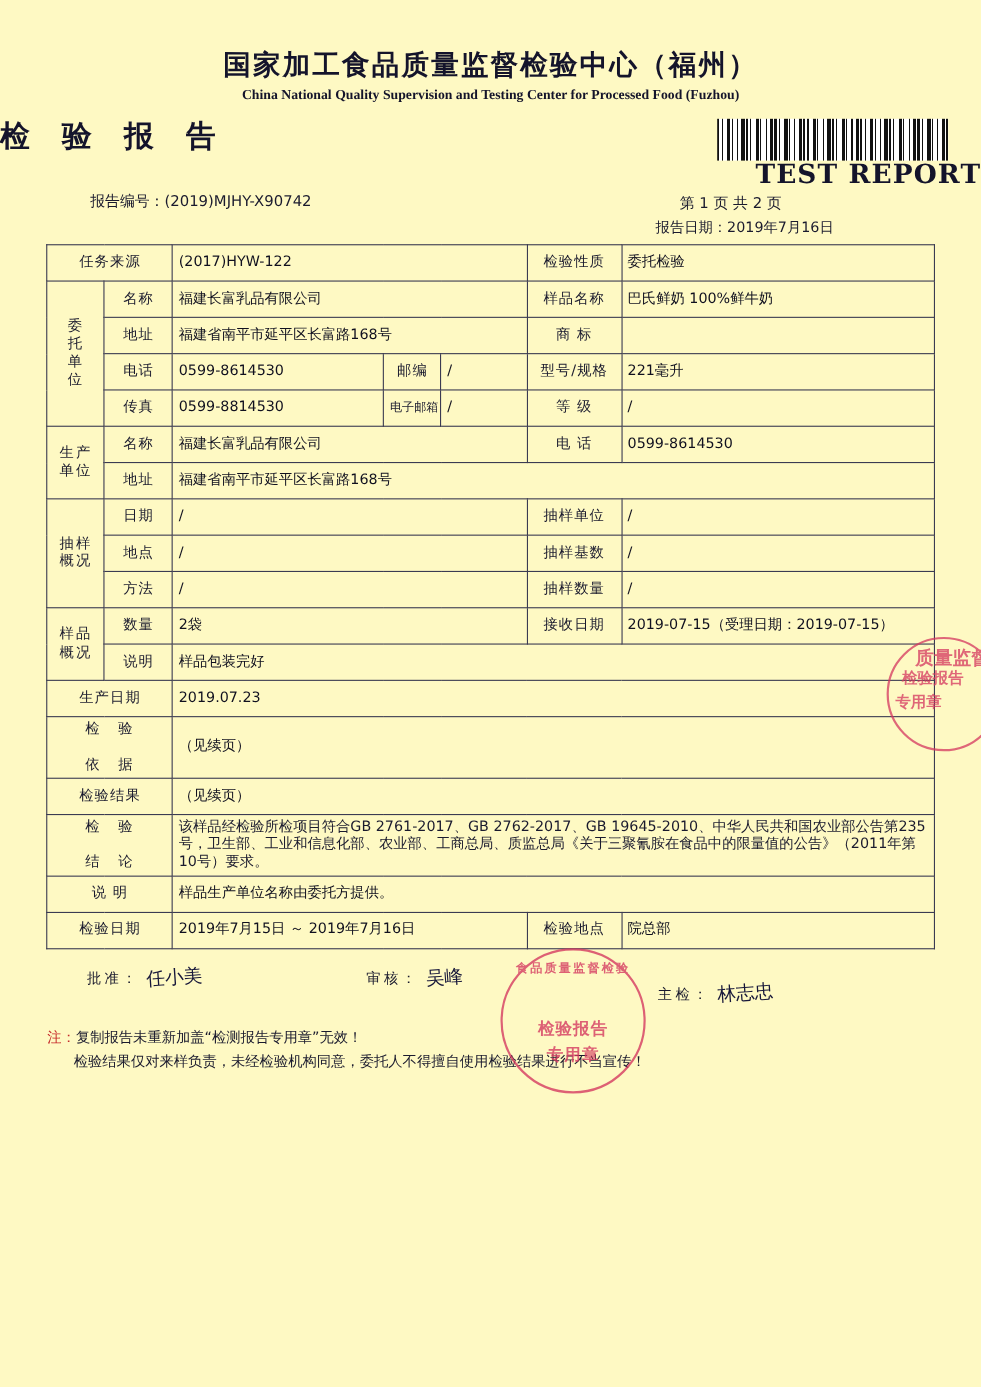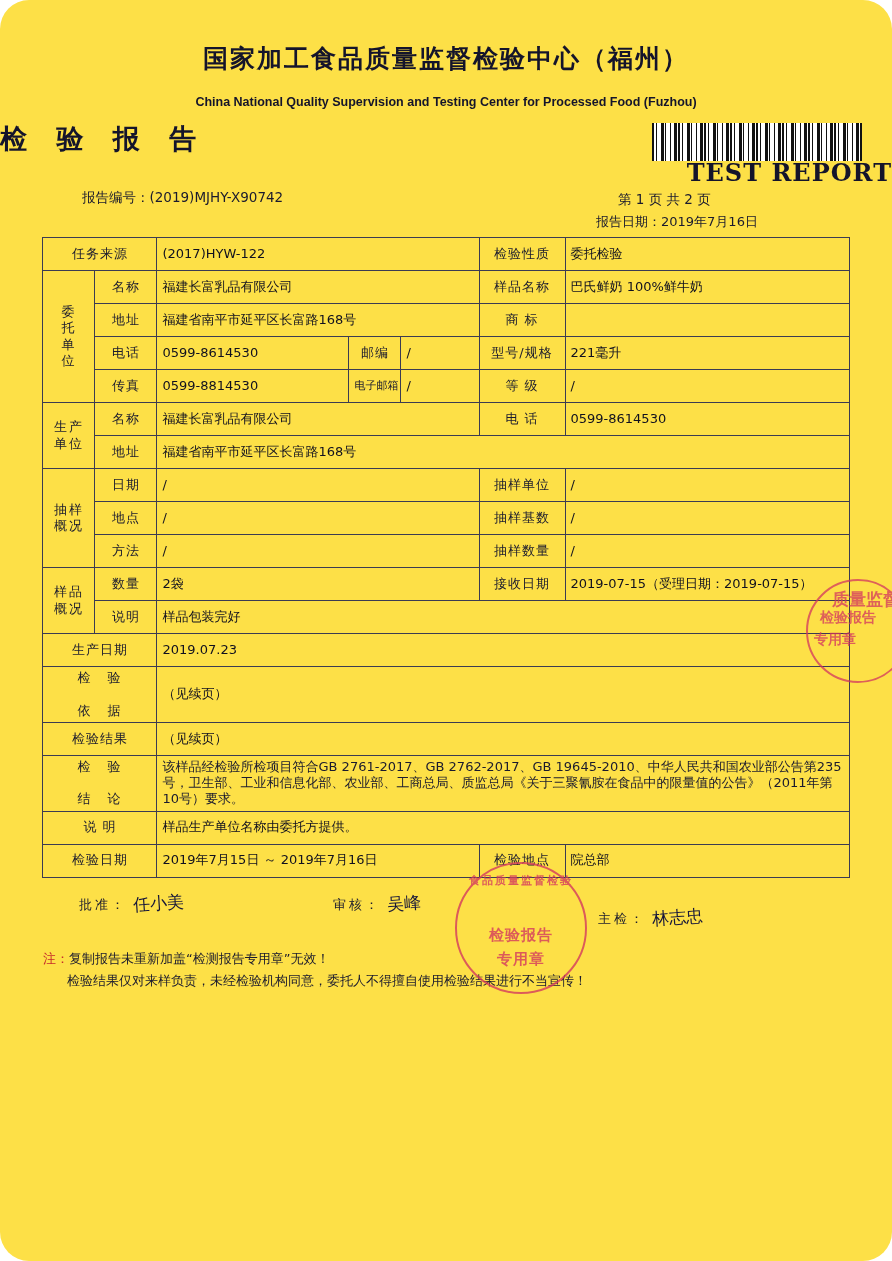--- a/index.html
+++ b/index.html
@@ -11,40 +11,39 @@
     width: 892px;
     height: 1261px;
     position: relative;
     font-family: "DejaVu Sans", sans-serif;
     color: #1a1a2e;
     overflow: hidden;
   }
   .page {
     position: absolute;
     inset: 0;
-    background: #fde047;
-    border-radius: 29px;
+    background: #fef9c3;
   }
   
   .hdr {
     text-align: center;
     padding-top: 42px;
   }
   .hdr-cn {
     font-family: "DejaVu Serif", serif;
     font-size: 25px;
     font-weight: bold;
     letter-spacing: 2px;
     color: #14142b;
   }
   .hdr-en {
-    font-family: Liberation Sans, sans-serif;
+    font-family: Liberation Serif, serif;
     font-size: 12.5px;
     font-weight: bold;
-    margin-top: 20px;
+    margin-top: 4px;
     color: #14142b;
   }
   .title-wrap {
     position: relative;
     margin-top: 12px;
     height: 62px;
   }
   .title-cn {
     font-family: "DejaVu Serif", serif;
     font-size: 27px;

